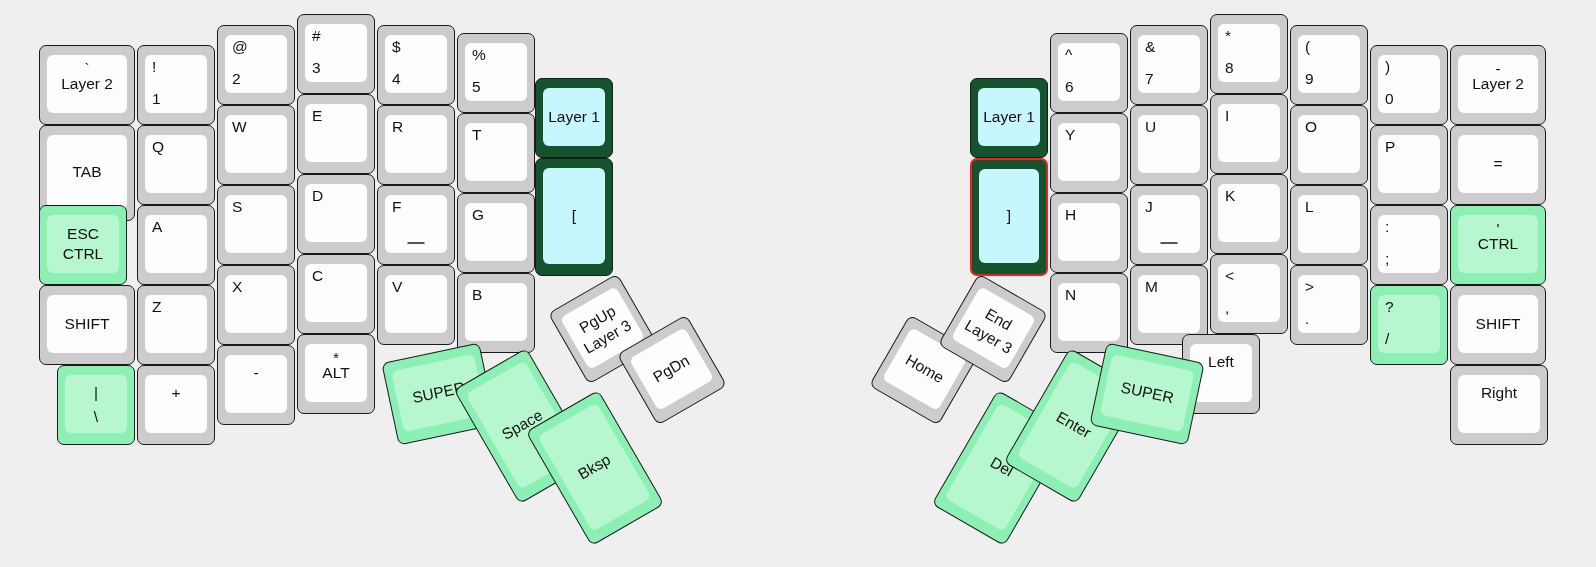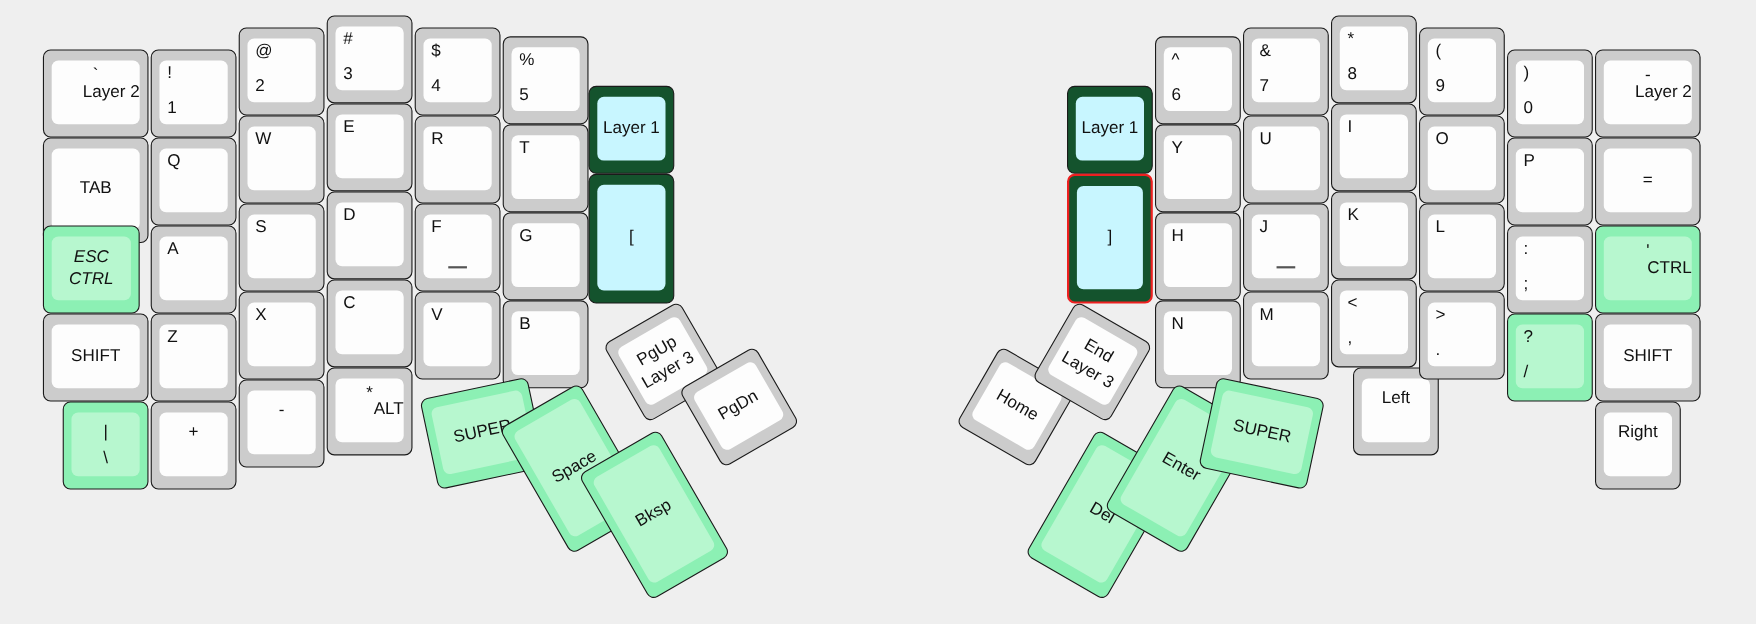--- a/index.html
+++ b/index.html
@@ -47,21 +47,21 @@
     font-size:15.5px;
   }
   
   .lg.tl{left:7px;top:4px;text-align:left;}
   
   .lg.bl{left:7px;top:36px;text-align:left;}
   
   .lg.c{left:0;right:0;top:50%;transform:translateY(-50%);text-align:center;}
   
   .lg.ct{left:0;right:0;top:6px;text-align:center;}
-  .lg.cw{left:0;right:0;top:50%;transform:translateY(-50%);text-align:right;}
+  .lg.cw{left:0;right:0;top:50%;transform:translateY(-50%);text-align:center;}
   
   .lg.c2{left:0;right:0;top:50%;transform:translateY(-50%);text-align:center;line-height:1.28;}
   
   .lg.cu{left:0;right:0;top:10px;text-align:center;}
   .lg.cl{left:0;right:0;top:34px;text-align:center;}
   
   .homing{
     position:absolute;left:50%;bottom:9px;transform:translateX(-50%);
     width:17px;height:2px;background:#555;
   }
@@ -75,21 +75,21 @@
     <div class="cap">
       <span class="lg ct">`</span>
       <span class="lg cw">Layer 2</span>
     </div>
   </div>
   <div class="key" style="left:39px;top:125px;width:96px;height:96px;">
     <div class="cap">
       <span class="lg c">TAB</span>
     </div>
   </div>
-  <div class="key green" style="left:39px;top:205px;width:88px;height:80px;font-style:italic;">
+  <div class="key green" style="left:39px;top:205px;width:88px;height:80px;">
     <div class="cap">
       <span class="lg c2"><span>ESC</span><br><span>CTRL</span></span>
     </div>
   </div>
   <div class="key" style="left:39px;top:285px;width:96px;height:80px;">
     <div class="cap">
       <span class="lg c">SHIFT</span>
     </div>
   </div>
   <div class="key green" style="left:57px;top:365px;width:78px;height:80px;">
@@ -334,21 +334,21 @@
     <div class="cap">
       <span class="lg tl">K</span>
     </div>
   </div>
   <div class="key" style="left:1210px;top:254px;width:78px;height:80px;">
     <div class="cap">
       <span class="lg tl">&lt;</span>
       <span class="lg bl">,</span>
     </div>
   </div>
-  <div class="key" style="left:1230px;top:334px;width:78px;height:80px;">
+  <div class="key" style="left:1182px;top:334px;width:78px;height:80px;">
     <div class="cap">
       <span class="lg cu">Left</span>
     </div>
   </div>
 
   <div class="key" style="left:1290px;top:25px;width:78px;height:80px;">
     <div class="cap">
       <span class="lg tl">(</span>
       <span class="lg bl">9</span>
     </div>
@@ -409,21 +409,21 @@
     <div class="cap">
       <span class="lg ct">'</span>
       <span class="lg cw">CTRL</span>
     </div>
   </div>
   <div class="key" style="left:1450px;top:285px;width:96px;height:80px;">
     <div class="cap">
       <span class="lg c">SHIFT</span>
     </div>
   </div>
-  <div class="key" style="left:1450px;top:365px;width:78px;height:80px;">
+  <div class="key" style="left:1450px;top:365px;width:98px;height:80px;">
     <div class="cap">
       <span class="lg cu">Right</span>
     </div>
   </div>
 
   <div class="key" style="left:884px;top:329px;width:80px;height:82px;transform:rotate(30deg);">
     <div class="cap">
       <span class="lg c">Home</span>
     </div>
   </div>

